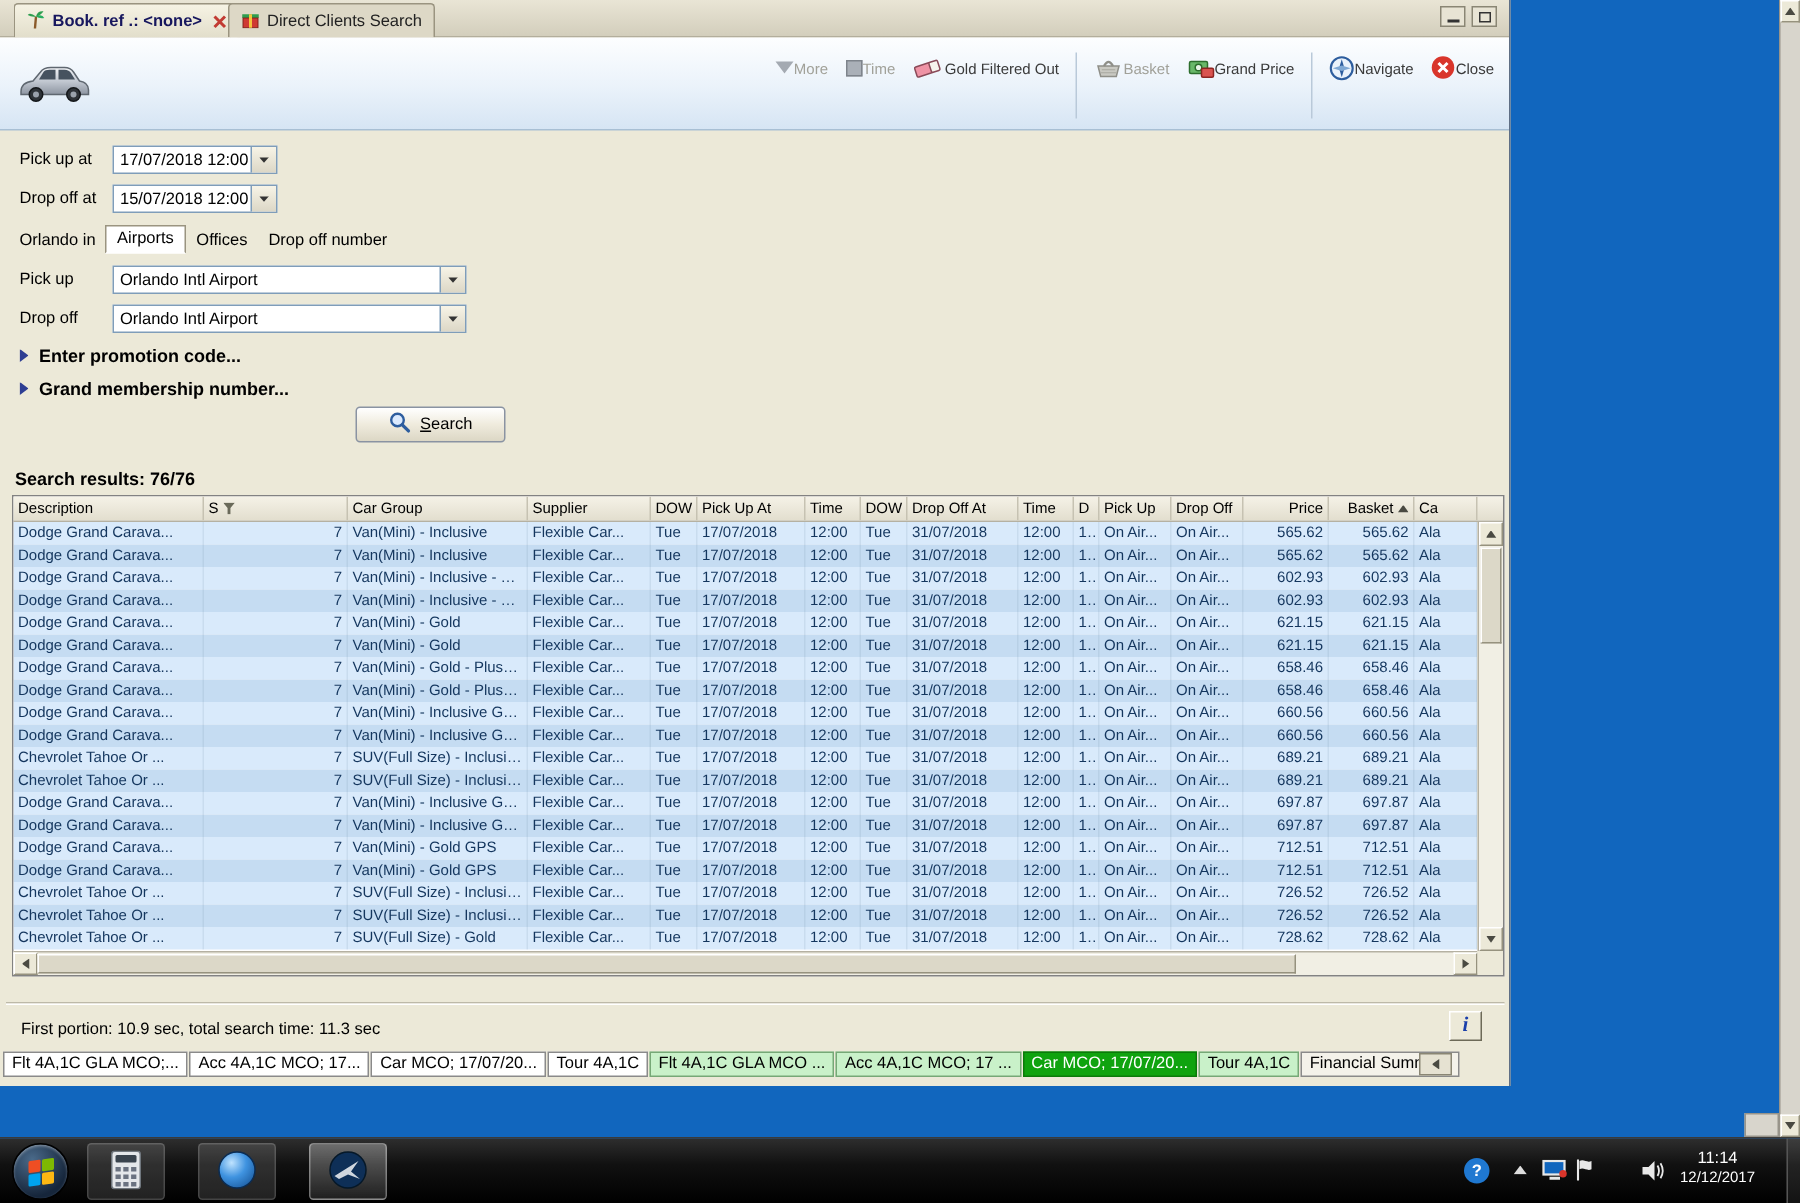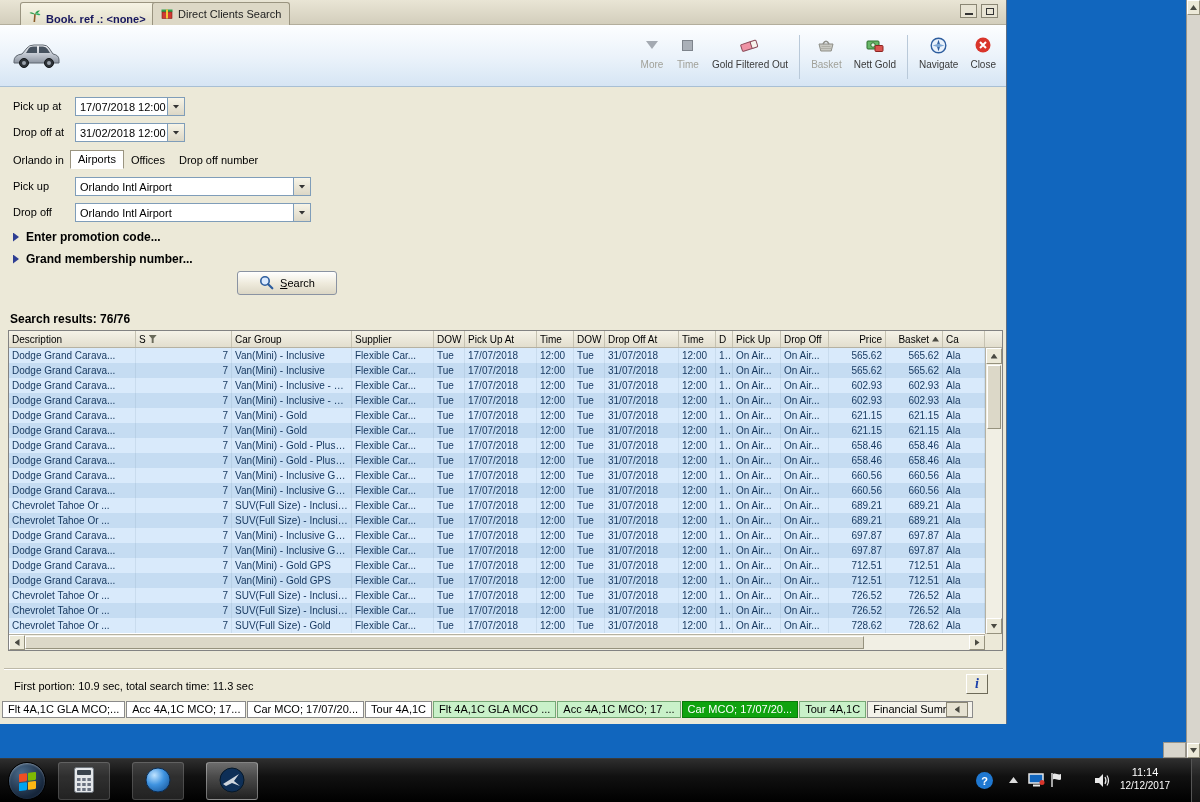--- a/index.html
+++ b/index.html
@@ -9,35 +9,35 @@
   .screen { position:relative; width:1200px; height:802px; background:#1166BE; overflow:hidden; }
 
   
   .app { position:absolute; left:0; top:0; width:1007px; height:724px; background:#ECE9D8; border-right:1px solid #5f6f85; }
 
   
   .tabstrip { position:absolute; left:0; top:0; width:100%; height:25px;
     background:linear-gradient(#E9E5D5,#D3CEBC); border-bottom:1px solid #B3AE9C; }
   .wtab { position:absolute; top:2px; height:23px; display:flex; align-items:center; gap:5px;
     padding:0 8px; border:1px solid #9A9480; border-bottom:none; border-radius:3px 3px 0 0; white-space:nowrap; }
-  .wtab.active { left:20px; background:linear-gradient(#F6F3E4,#E2DECB); color:#17175E; font-weight:bold;align-items:flex-end; }
+  .wtab.active { left:9px; background:linear-gradient(#F6F3E4,#E2DECB); color:#17175E; font-weight:bold; }
   .wtab.inactive { left:152px; background:#DDD8C6; color:#222; }
   .tabclose { display:inline-flex; margin-left:2px; }
   .winbtns { position:absolute; right:8px; top:4px; display:flex; gap:4px; }
   .wbtn { width:17px; height:14px; background:#E8E4D4; border:1px solid #8A8674; display:flex; align-items:center; justify-content:center; }
   .min-glyph { width:8px; height:2px; background:#333; margin-top:6px; }
   .restore-glyph { width:8px; height:7px; border:1px solid #333; }
 
   
   .hdr { position:absolute; left:0; top:25px; width:100%; height:62px;
     background:linear-gradient(180deg,#FDFEFF 0%,#EAF2FA 55%,#D6E5F4 100%); border-bottom:1px solid #A8BFD4; }
   .car-logo { position:absolute; left:10px; top:15px; }
   .hdr-title { position:absolute; left:70px; top:21px; font-size:17px; font-weight:bold; color:#17508F; }
   .toolbar { position:absolute; right:4px; top:6px; display:flex; align-items:flex-start; }
-  .tbtn { display:flex; flex-direction:column; align-items:center; padding:3px 6px 2px; min-width:36px; }
+  .tbtn { display:flex; flex-direction:row; align-items:center; padding:3px 6px 2px; min-width:36px; }
   .tbtn .icon-area { height:22px; display:flex; align-items:center; justify-content:center; }
   .tbtn .lbl { font-size:10px; color:#3a3a3a; margin-top:3px; white-space:nowrap; }
   .tbtn.disabled .lbl { color:#A1A199; }
   .tsep { width:1px; height:44px; background:#B9C9D9; margin:4px 5px 0; }
   .tri-more { width:0; height:0; border-left:6px solid transparent; border-right:6px solid transparent; border-top:8px solid #A4AAB2; }
   .stop-sq { width:11px; height:11px; background:#AAB0B8; border:1px solid #7E848C; }
 
   
   .flabel { position:absolute; left:13px; color:#000; }
   .combo { position:absolute; height:19px; background:#fff; border:1px solid #7F9DB9; display:flex; align-items:center; }
@@ -231,21 +231,21 @@
           <span class="lbl">Basket</span>
         </div>
         <div class="tbtn">
           <span class="icon-area">
             <svg width="18" height="15">
                 <rect x="1" y="3" width="12" height="8" rx="1" fill="#69B869" stroke="#2D6E2D"></rect>
                 <circle cx="7" cy="7" r="2.2" fill="#E8F5E8" stroke="#2D6E2D"></circle>
                 <rect x="9" y="7.5" width="8" height="6" rx="1" fill="#D9534F" stroke="#8C2522"></rect>
               </svg>
           </span>
-          <span class="lbl">Nett Gold</span>
+          <span class="lbl">Grand Price</span>
         </div>
         <div class="tsep"></div>
         <div class="tbtn">
           <span class="icon-area">
             <svg width="17" height="17">
                 <circle cx="8.5" cy="8.5" r="7.3" fill="#EAF2FB" stroke="#2D5D9E" stroke-width="1.4"></circle>
                 <path d="M8.5 2.5 L10.3 8.5 L8.5 14.5 L6.7 8.5 Z" fill="#2D5D9E"></path>
                 <path d="M2.5 8.5 L8.5 6.7 L14.5 8.5 L8.5 10.3 Z" fill="#7FA8D4"></path>
               </svg>
           </span>
@@ -266,21 +266,21 @@
     <span class="flabel" style="top:100px;">Pick up at</span>
     <div class="combo" style="left:75px; top:97px; width:110px;">
       <span class="val">17/07/2018 12:00</span>
       <span class="dd">
           <span class="dd-arrow"></span>
         </span>
     </div>
 
     <span class="flabel" style="top:126px;">Drop off at</span>
     <div class="combo" style="left:75px; top:123px; width:110px;">
-      <span class="val">31/02/2018 12:00</span>
+      <span class="val">15/07/2018 12:00</span>
       <span class="dd">
           <span class="dd-arrow"></span>
         </span>
     </div>
 
     <span class="flabel" style="top:154px;">Orlando in</span>
     <div class="segrow">
       <span class="seg sel">Airports</span>
       <span class="seg">Offices</span>
       <span class="seg">Drop off number</span>

